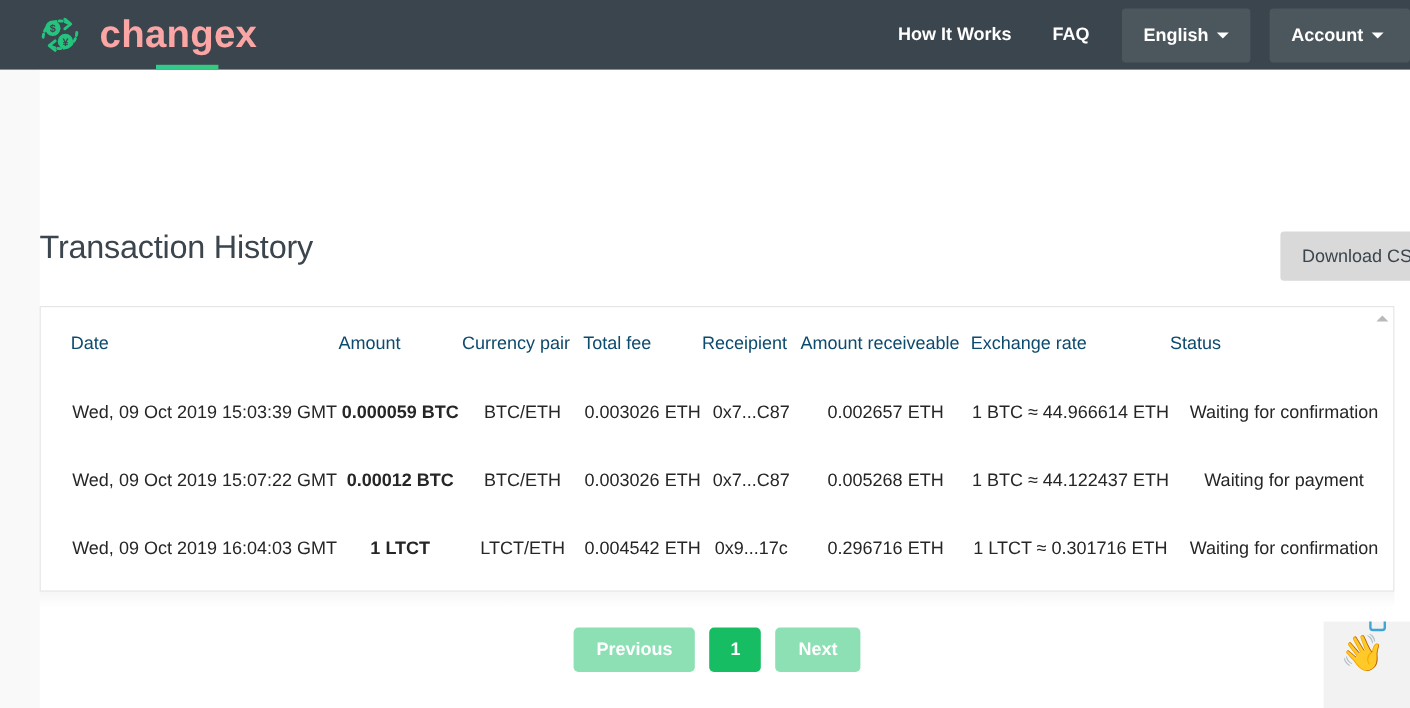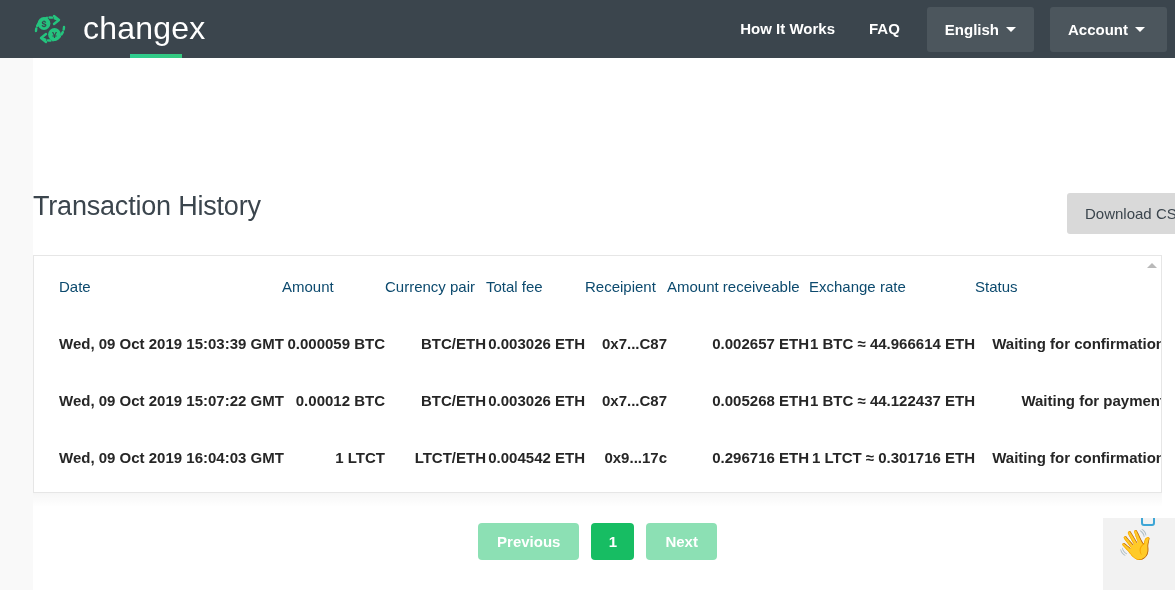--- a/index.html
+++ b/index.html
@@ -36,34 +36,34 @@
   }
 
   .brand-mark {
     width: 44px;
     height: 44px;
     position: relative;
     flex: 0 0 auto;
   }
 
   .brand-name {
-    color: #ffffff;
+    color: #fca5a5;
     font-size: 32px;
-    font-weight: 400;
+    font-weight: 700;
     letter-spacing: 0.2px;
     line-height: 1;
     padding-bottom: 3px;
   }
 
   .nav-right {
     margin-left: auto;
     display: flex;
     align-items: center;
     height: 100%;
-    padding-right: 8px;
+    padding-right: 0px;
   }
 
   .nav-link {
     color: #ffffff;
     font-size: 15px;
     font-weight: 600;
     text-decoration: none;
     padding: 0 17px;
     line-height: 58px;
     white-space: nowrap;
@@ -196,27 +196,26 @@
   table.txn th {
     text-align: left;
     font-weight: 400;
     font-size: 15px;
     color: #0c4a6e;
     padding: 22px 0 20px 0;
     vertical-align: middle;
   }
 
   table.txn td {
-    text-align: right;
+    text-align: center;
     font-size: 15px;
     color: #262626;
     padding: 20px 0 20px 0;
     vertical-align: middle;
     white-space: nowrap;
-    font-weight: bold;
   }
 
   td.amount { font-weight: 700; }
 
   
   .c-date  { width: 248px; padding-left: 25px !important; }
   .c-amt   { width: 103px; }
   .c-pair  { width: 101px; }
   .c-fee   { width:  99px; }
   .c-recip { width:  82px; }

